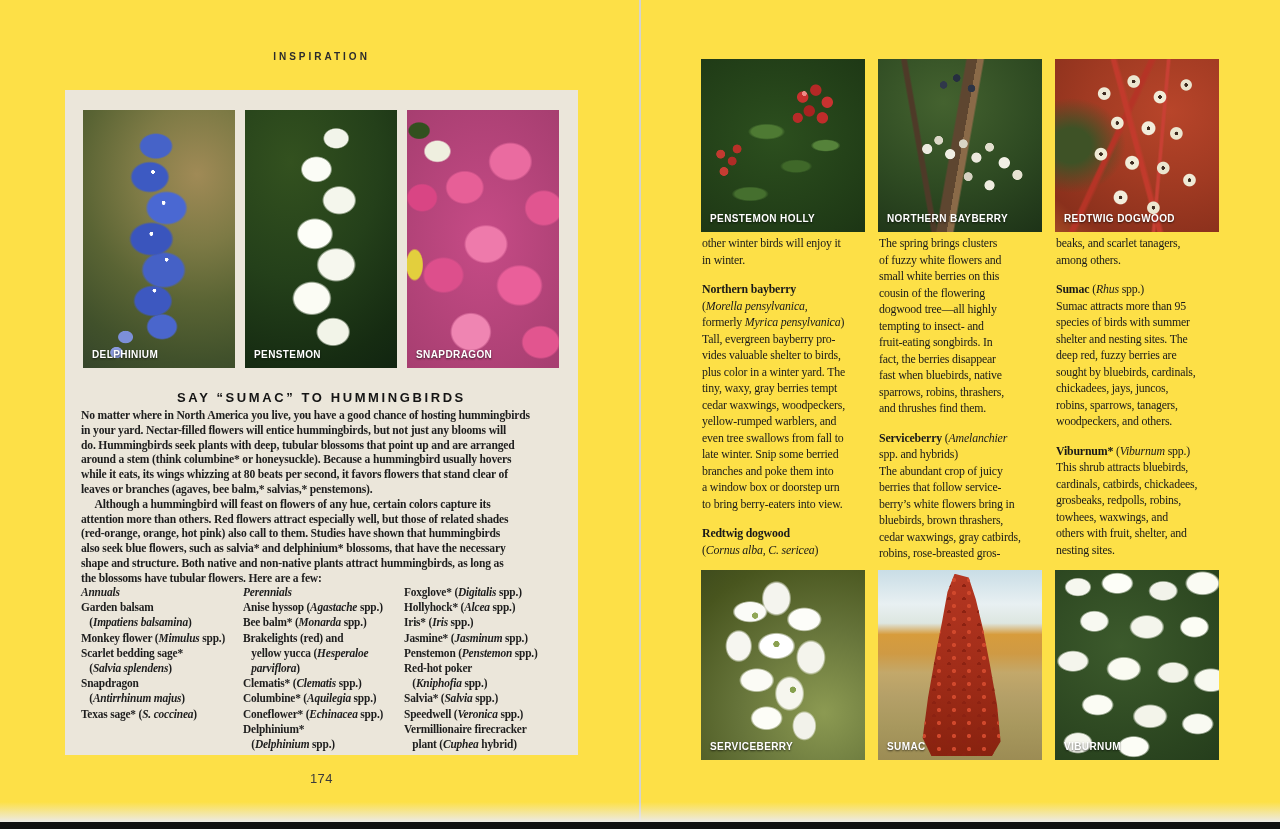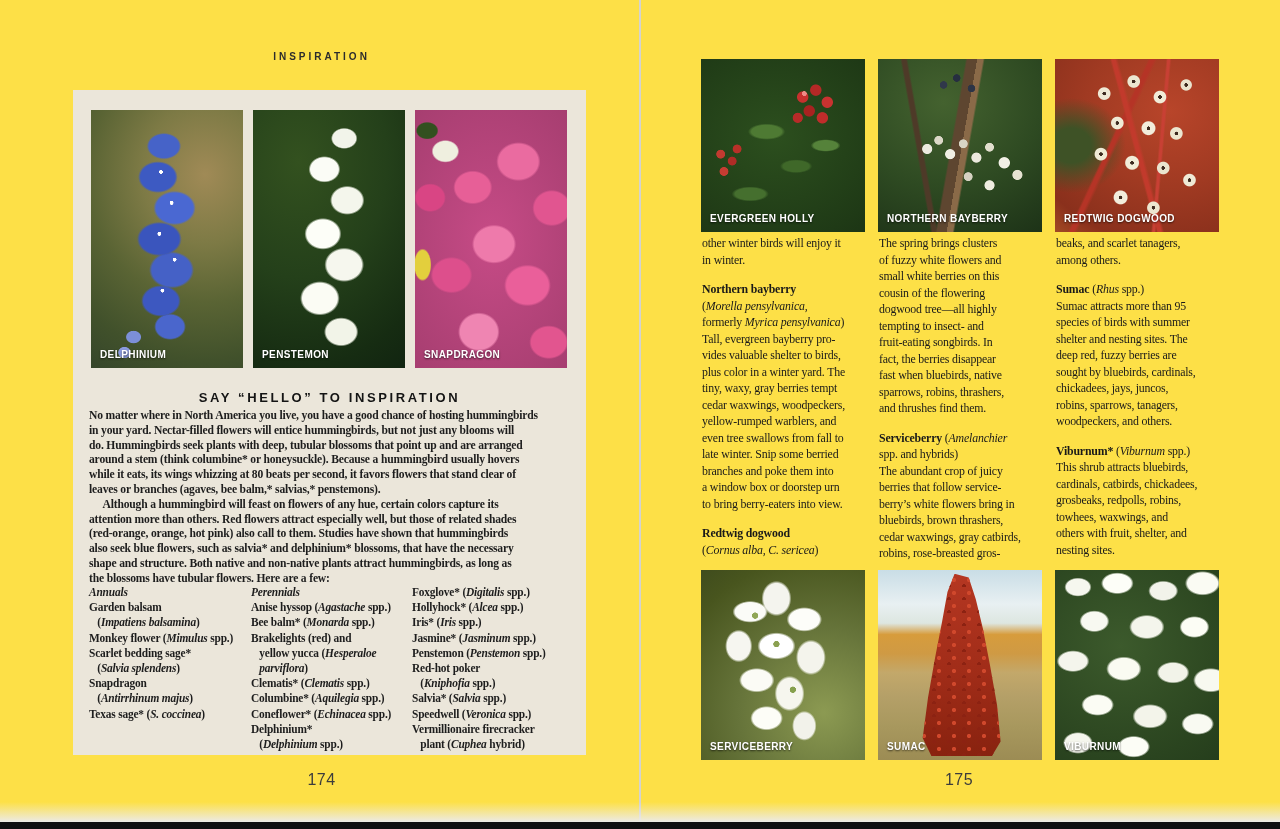--- a/index.html
+++ b/index.html
@@ -11,30 +11,30 @@
   .gutter { position:absolute; left:639px; top:0; width:2px; height:821px; background:#d4d3d0; }
   .bottom-fade { position:absolute; left:0; top:802px; width:1280px; height:20px;
                  background:linear-gradient(180deg, rgba(233,231,227,0) 0%, #eceae6 100%); }
   .bottom-bar { position:absolute; left:0; top:822px; width:1280px; height:7px; background:#0f0f0f; }
 
   .page { position:absolute; top:0; height:829px; }
   .page-left  { left:0;   width:639px; }
   .page-right { left:641px; width:639px; }
 
   .pagenum { position:absolute; top:771px; text-align:center;
-             font-family:"Liberation Sans", sans-serif; font-size:16px; color:#3c3c3c; letter-spacing:.5px; }
+             font-family:"Liberation Sans", sans-serif; font-size:13px; color:#3c3c3c; letter-spacing:.5px; }
   .page-left  .pagenum { left:65px; width:513px; }
   .page-right .pagenum { left:60px; width:516px; }
 
   
   .kicker { position:absolute; left:65px; top:51px; width:513px; text-align:center;
             font-family:"Liberation Sans", sans-serif; font-weight:bold; font-size:10px;
             letter-spacing:3px; color:#2c2c2c; }
 
-  .panel { position:absolute; left:73px; top:90px; width:513px; height:665px; background:#ebe6da; }
+  .panel { position:absolute; left:65px; top:90px; width:513px; height:665px; background:#ebe6da; }
 
   .panel-photos { position:absolute; left:18px; top:20px; display:flex; gap:10px; }
   .panel-photos .photo { width:152px; height:258px; }
 
   .panel-title { position:absolute; left:0; top:300px; width:100%; text-align:center;
                  font-family:"Liberation Sans", sans-serif; font-weight:bold; font-size:13px;
                  letter-spacing:2.6px; color:#141414; }
 
   .panel-body { position:absolute; left:16px; top:318px; width:556px;
                 transform:scaleX(.90); transform-origin:0 0; }
@@ -224,21 +224,21 @@
           <figcaption class="photo-label">DELPHINIUM</figcaption>
         </figure>
         <figure class="photo ph-penstemon">
           <figcaption class="photo-label">PENSTEMON</figcaption>
         </figure>
         <figure class="photo ph-snapdragon">
           <figcaption class="photo-label">SNAPDRAGON</figcaption>
         </figure>
       </div>
 
-      <h2 class="panel-title">SAY “HELLO” TO INSPIRATION</h2>
+      <h2 class="panel-title">SAY “SUMAC” TO HUMMINGBIRDS</h2>
 
       <div class="panel-body">
           <div class="bln">No matter where in North America you live, you have a good chance of hosting hummingbirds</div>
           <div class="bln">in your yard. Nectar-filled flowers will entice hummingbirds, but not just any blooms will</div>
           <div class="bln">do. Hummingbirds seek plants with deep, tubular blossoms that point up and are arranged</div>
           <div class="bln">around a stem (think columbine* or honeysuckle). Because a hummingbird usually hovers</div>
           <div class="bln">while it eats, its wings whizzing at 80 beats per second, it favors flowers that stand clear of</div>
           <div class="bln">leaves or branches (agaves, bee balm,* salvias,* penstemons).</div>
           <div class="bln ind">Although a hummingbird will feast on flowers of any hue, certain colors capture its</div>
           <div class="bln">attention more than others. Red flowers attract especially well, but those of related shades</div>
@@ -288,21 +288,21 @@
           </div>
       </div>
     </div>
 
     <div class="pagenum">174</div>
   </section>
 
   <section class="page page-right">
     <div class="photo-row top">
       <figure class="photo ph-holly">
-        <figcaption class="photo-label">EVERGREEN HOLLY</figcaption>
+        <figcaption class="photo-label">PENSTEMON HOLLY</figcaption>
       </figure>
       <figure class="photo ph-bayberry">
         <figcaption class="photo-label">NORTHERN BAYBERRY</figcaption>
       </figure>
       <figure class="photo ph-redtwig">
         <figcaption class="photo-label">REDTWIG DOGWOOD</figcaption>
       </figure>
     </div>
 
     <div class="article-cols">
@@ -379,19 +379,18 @@
         <figcaption class="photo-label">SERVICEBERRY</figcaption>
       </figure>
       <figure class="photo ph-sumac">
         <figcaption class="photo-label">SUMAC</figcaption>
       </figure>
       <figure class="photo ph-viburnum">
         <figcaption class="photo-label">VIBURNUM</figcaption>
       </figure>
     </div>
 
-    <div class="pagenum">175</div>
   </section>
 
   <div class="gutter"></div>
   <div class="bottom-fade"></div>
   <div class="bottom-bar"></div>
 </div>
 
 </body></html>

